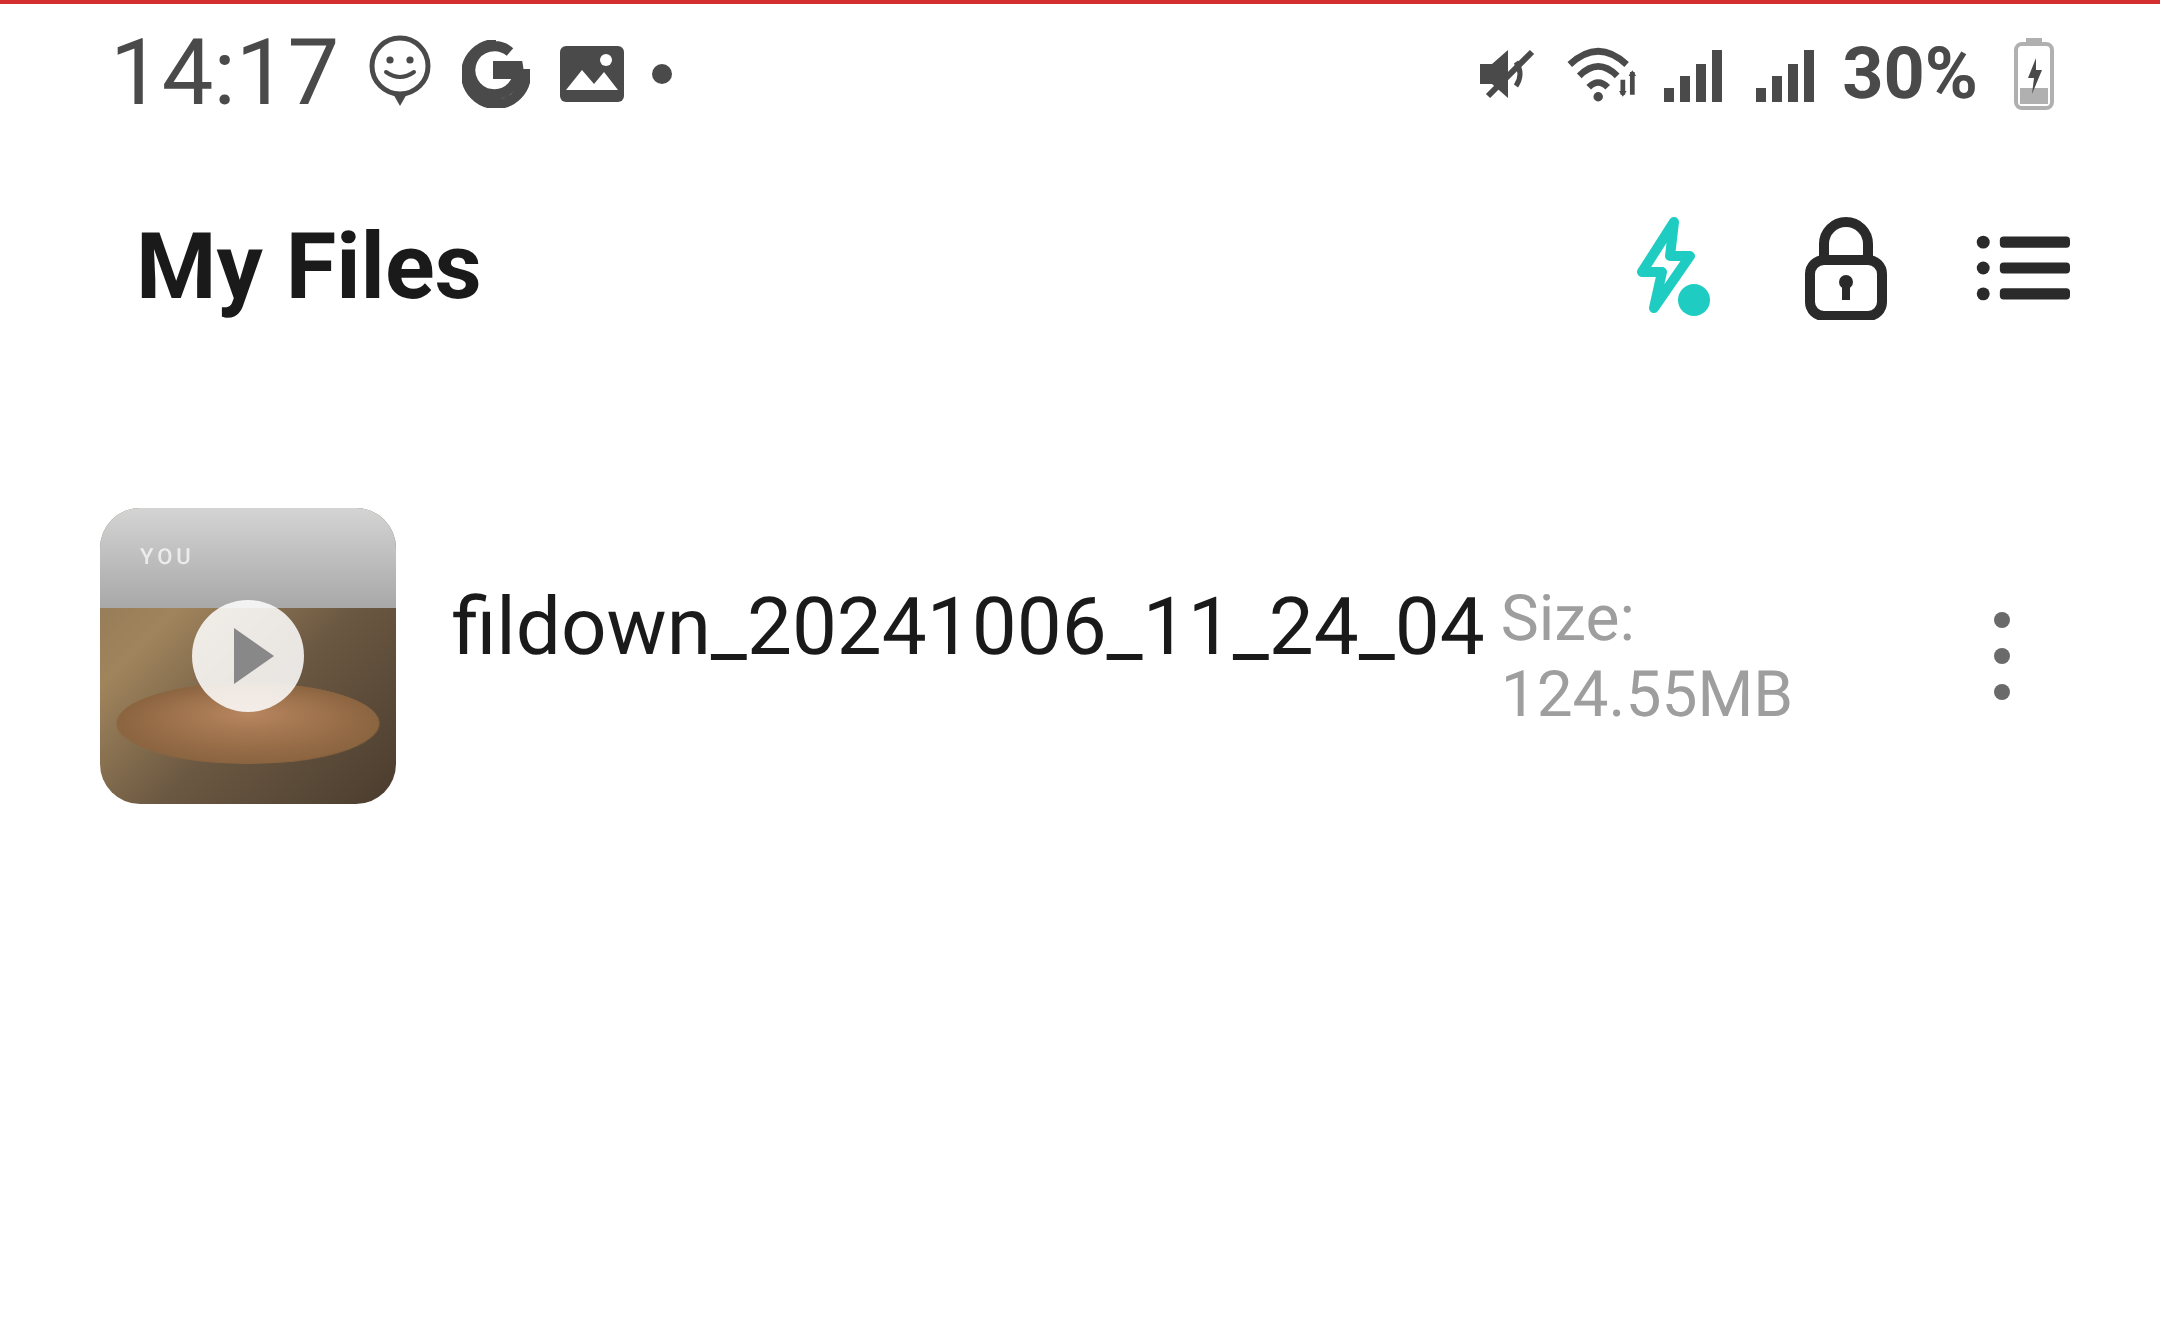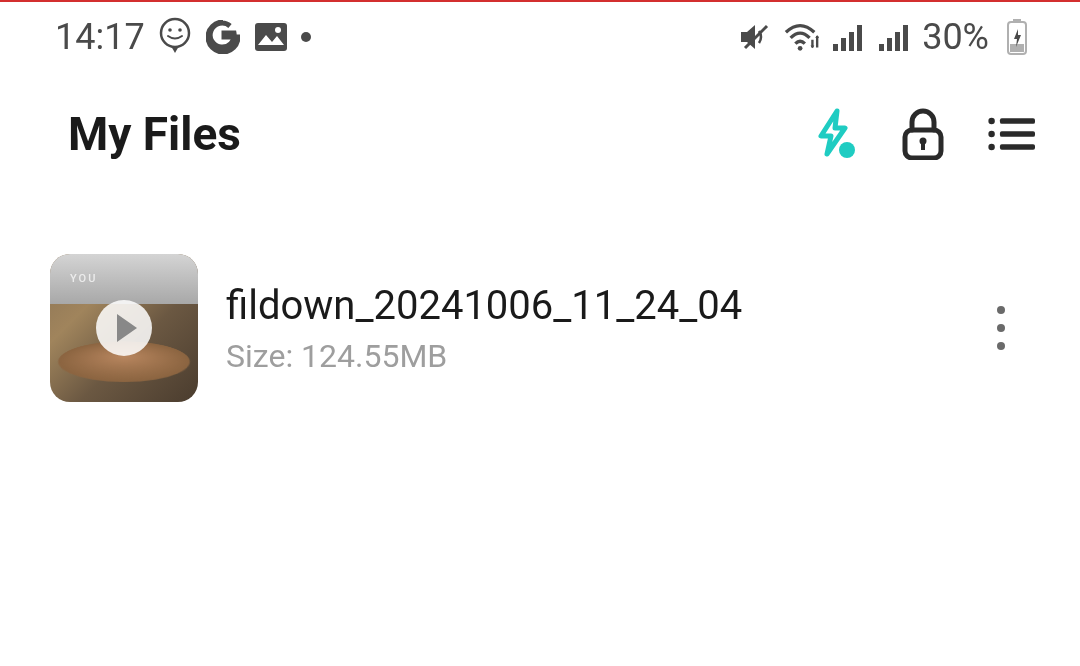--- a/index.html
+++ b/index.html
@@ -32,21 +32,21 @@
     }
     
     .status-left {
       display: flex;
       align-items: center;
       gap: 12px;
       color: #4a4a4a;
     }
     
     .status-time {
-      font-size: 36px;
+      font-size: 46px;
       font-weight: 400;
       color: #4a4a4a;
     }
     
     .status-icon {
       width: 36px;
       height: 36px;
       display: inline-flex;
       align-items: center;
       justify-content: center;
@@ -66,21 +66,21 @@
     
     .status-right {
       display: flex;
       align-items: center;
       gap: 10px;
       color: #4a4a4a;
     }
     
     .battery-percent {
       font-size: 36px;
-      font-weight: 400;
+      font-weight: 700;
       color: #4a4a4a;
     }
     
     .app-header {
       display: flex;
       justify-content: space-between;
       align-items: center;
       padding: 35px 45px 25px 48px;
     }
     
@@ -182,21 +182,21 @@
       height: 0;
       border-left: 20px solid #888;
       border-top: 14px solid transparent;
       border-bottom: 14px solid transparent;
       margin-left: 5px;
     }
     
     .file-info {
       flex: 1;
       display: flex;
-      flex-direction: column;
+      flex-direction: row;
       gap: 8px;
     }
     
     .file-name {
       font-size: 40px;
       font-weight: 400;
       color: #1a1a1a;
     }
     
     .file-meta {

